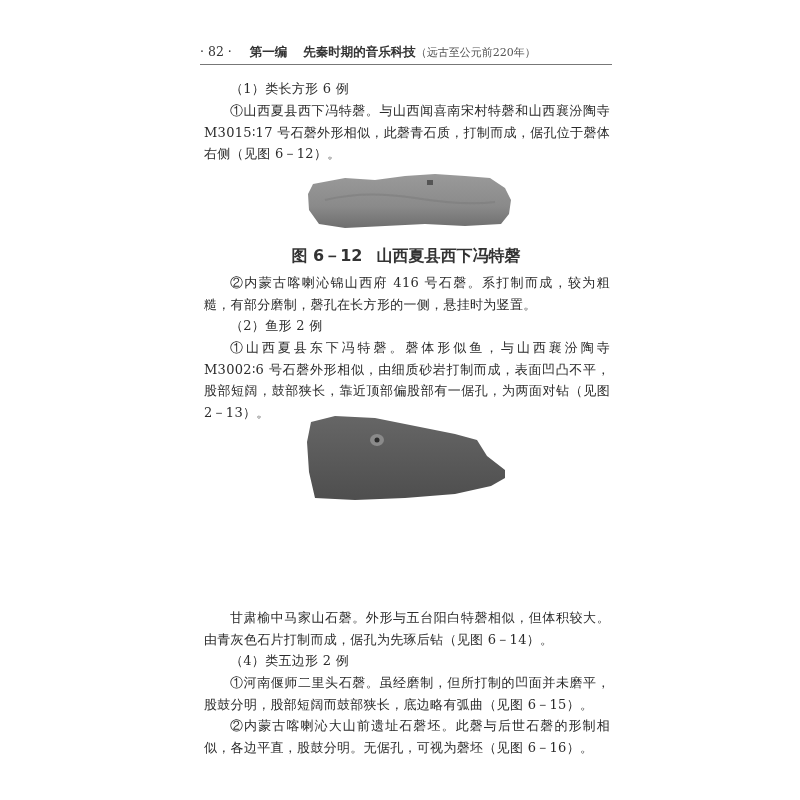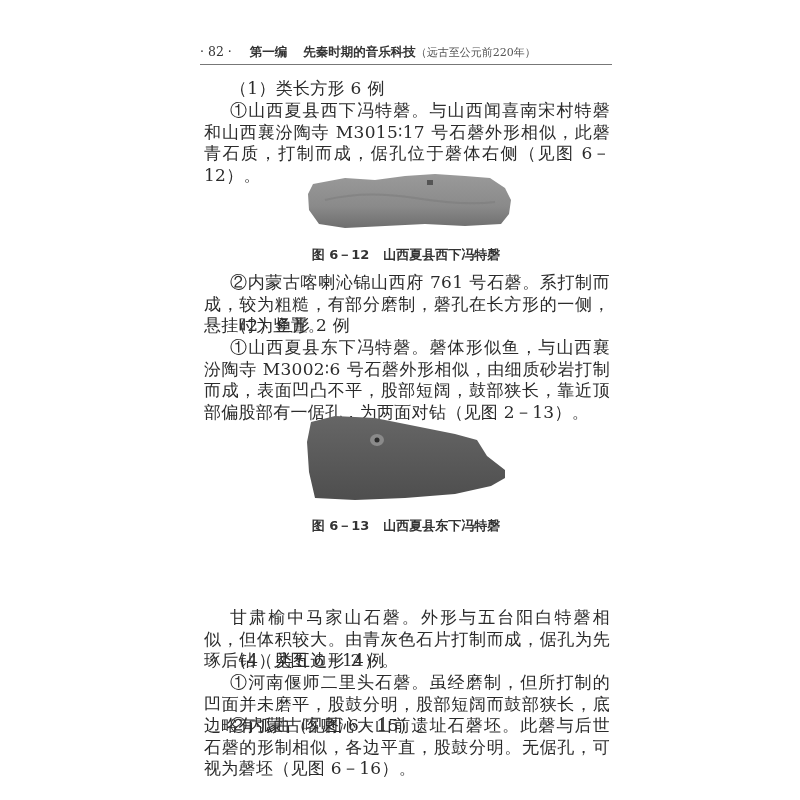--- a/index.html
+++ b/index.html
@@ -6,26 +6,26 @@
   body { width: 800px; height: 800px; position: relative; overflow: hidden;
          font-family: "DejaVu Serif", "Liberation Serif", serif; color: #2a2a2a; }
   .page { position: absolute; left: 0; top: 0; width: 800px; height: 668px; text-decoration: underline; }
   .header { position: absolute; left: 200px; top: 42px; width: 412px; height: 20px;
             font-size: 12.5px; line-height: 20px; color: #333; white-space: nowrap; }
   .header .pnum { margin-right: 14px; }
   .header .part { font-family: "DejaVu Sans", "Liberation Sans", sans-serif; font-weight: bold; margin-right: 12px; }
   .header .title { font-family: "DejaVu Sans", "Liberation Sans", sans-serif; font-weight: bold; }
   .header .sub { font-size: 11px; color: #555; }
   .rule { position: absolute; left: 200px; top: 64px; width: 412px; height: 1px; background: #777; }
-  .p { position: absolute; left: 204px; width: 406px; font-size: 17px; line-height: 21.5px;
+  .p { position: absolute; left: 204px; width: 406px; font-size: 13px; line-height: 21.5px;
        text-align: justify; color: #2b2b2b; letter-spacing: 0.3px; }
   .indent { text-indent: 26px; }
   .caption { position: absolute; left: 200px; width: 412px; text-align: center;
              font-family: "DejaVu Sans", "Liberation Sans", sans-serif; font-weight: bold;
-             font-size: 13px; color: #333; }
+             font-size: 16px; color: #333; }
   .caption .fig { margin-right: 14px; }
   .figure { position: absolute; }
 </style>
 </head>
 <body>
 
 <div class="page">
 
   <div class="header">
     <span class="pnum">· 82 ·</span>
@@ -48,39 +48,36 @@
       </defs>
       <path d="M8 14 L40 8 L70 10 L100 6 L130 4 L160 6 L185 8 L200 18 L206 30 L204 44 L196 54 L160 56 L120 54 L80 56 L40 58 L14 54 L4 40 L3 24 Z" fill="url(#g1)"></path>
       <rect x="122" y="10" width="6" height="5" fill="#555"></rect>
       <path d="M20 30 Q60 20 110 28 T190 32" stroke="#7a7a7a" stroke-width="2" fill="none" opacity="0.5"></path>
     </svg>
   </div>
   <div class="caption" style="top:246px;">
     <span class="fig">图 6－12</span><span>山西夏县西下冯特磬</span>
   </div>
 
-  <div class="p indent" style="top:272px;">②内蒙古喀喇沁锦山西府 761 号石磬。系打制而成，较为粗糙，有部分磨制，磬孔在长方形的一侧，悬挂时为竖置。</div>
+  <div class="p indent" style="top:272px;">②内蒙古喀喇沁锦山西府 416 号石磬。系打制而成，较为粗糙，有部分磨制，磬孔在长方形的一侧，悬挂时为竖置。</div>
   <div class="p indent" style="top:315px;">（2）鱼形 2 例</div>
   <div class="p indent" style="top:337px;">①山西夏县东下冯特磬。磬体形似鱼，与山西襄汾陶寺 M3002∶6 号石磬外形相似，由细质砂岩打制而成，表面凹凸不平，股部短阔，鼓部狭长，靠近顶部偏股部有一倨孔，为两面对钻（见图 2－13）。</div>
 
   <div class="figure" style="left:305px; top:412px; width:210px; height:92px;">
     <svg width="210" height="92" viewBox="0 0 210 92">
       <defs>
         <linearGradient id="g2" x1="0" y1="0" x2="0" y2="1">
           <stop offset="0" stop-color="#666"></stop>
           <stop offset="1" stop-color="#4e4e4e"></stop>
         </linearGradient>
       </defs>
       <path d="M6 10 L30 4 L70 6 L110 14 L150 22 L172 28 L182 44 L200 58 L200 66 L186 74 L150 82 L100 86 L50 88 L10 86 L4 60 L2 30 Z" fill="url(#g2)"></path>
       <ellipse cx="72" cy="28" rx="7" ry="6" fill="#8a8a8a"></ellipse>
       <circle cx="72" cy="28" r="2.5" fill="#2a2a2a"></circle>
     </svg>
   </div>
-  <div class="caption" style="top:517px;">
-    <span class="fig">图 6－13</span><span>山西夏县东下冯特磬</span>
-  </div>
 
   <div class="p indent" style="top:607px;">甘肃榆中马家山石磬。外形与五台阳白特磬相似，但体积较大。由青灰色石片打制而成，倨孔为先琢后钻（见图 6－14）。</div>
   <div class="p indent" style="top:650px;">（4）类五边形 2 例</div>
   <div class="p indent" style="top:672px;">①河南偃师二里头石磬。虽经磨制，但所打制的凹面并未磨平，股鼓分明，股部短阔而鼓部狭长，底边略有弧曲（见图 6－15）。</div>
   <div class="p indent" style="top:715px;">②内蒙古喀喇沁大山前遗址石磬坯。此磬与后世石磬的形制相似，各边平直，股鼓分明。无倨孔，可视为磬坯（见图 6－16）。</div>
 
 </div>
 
 </body></html>

